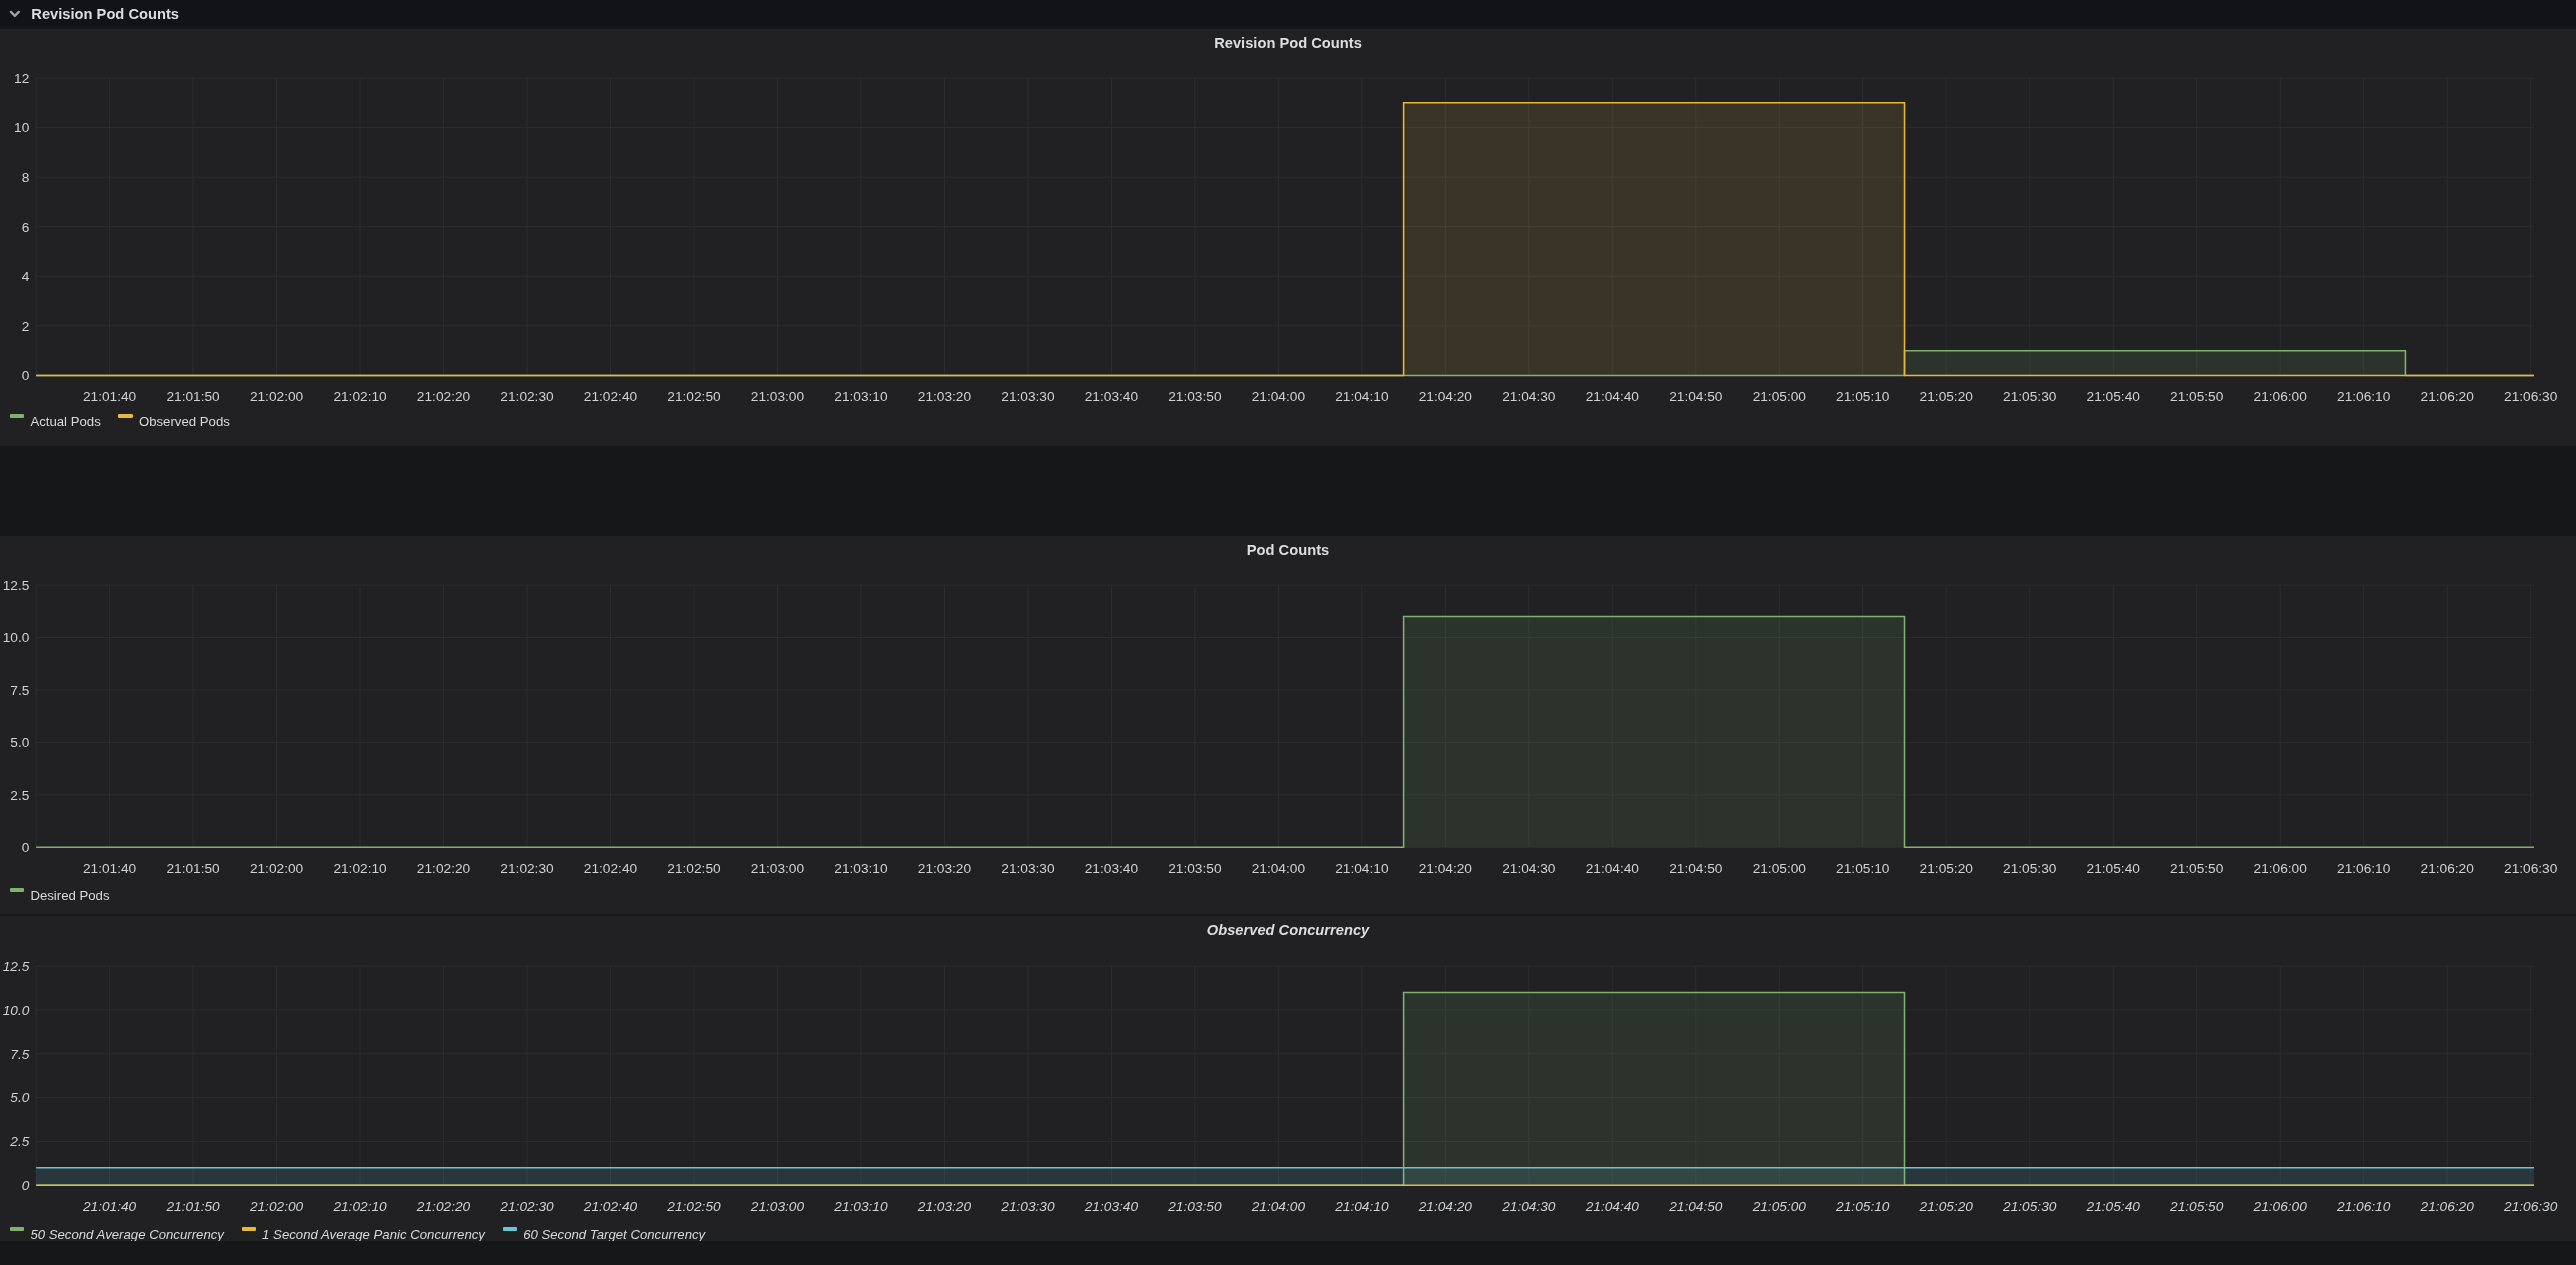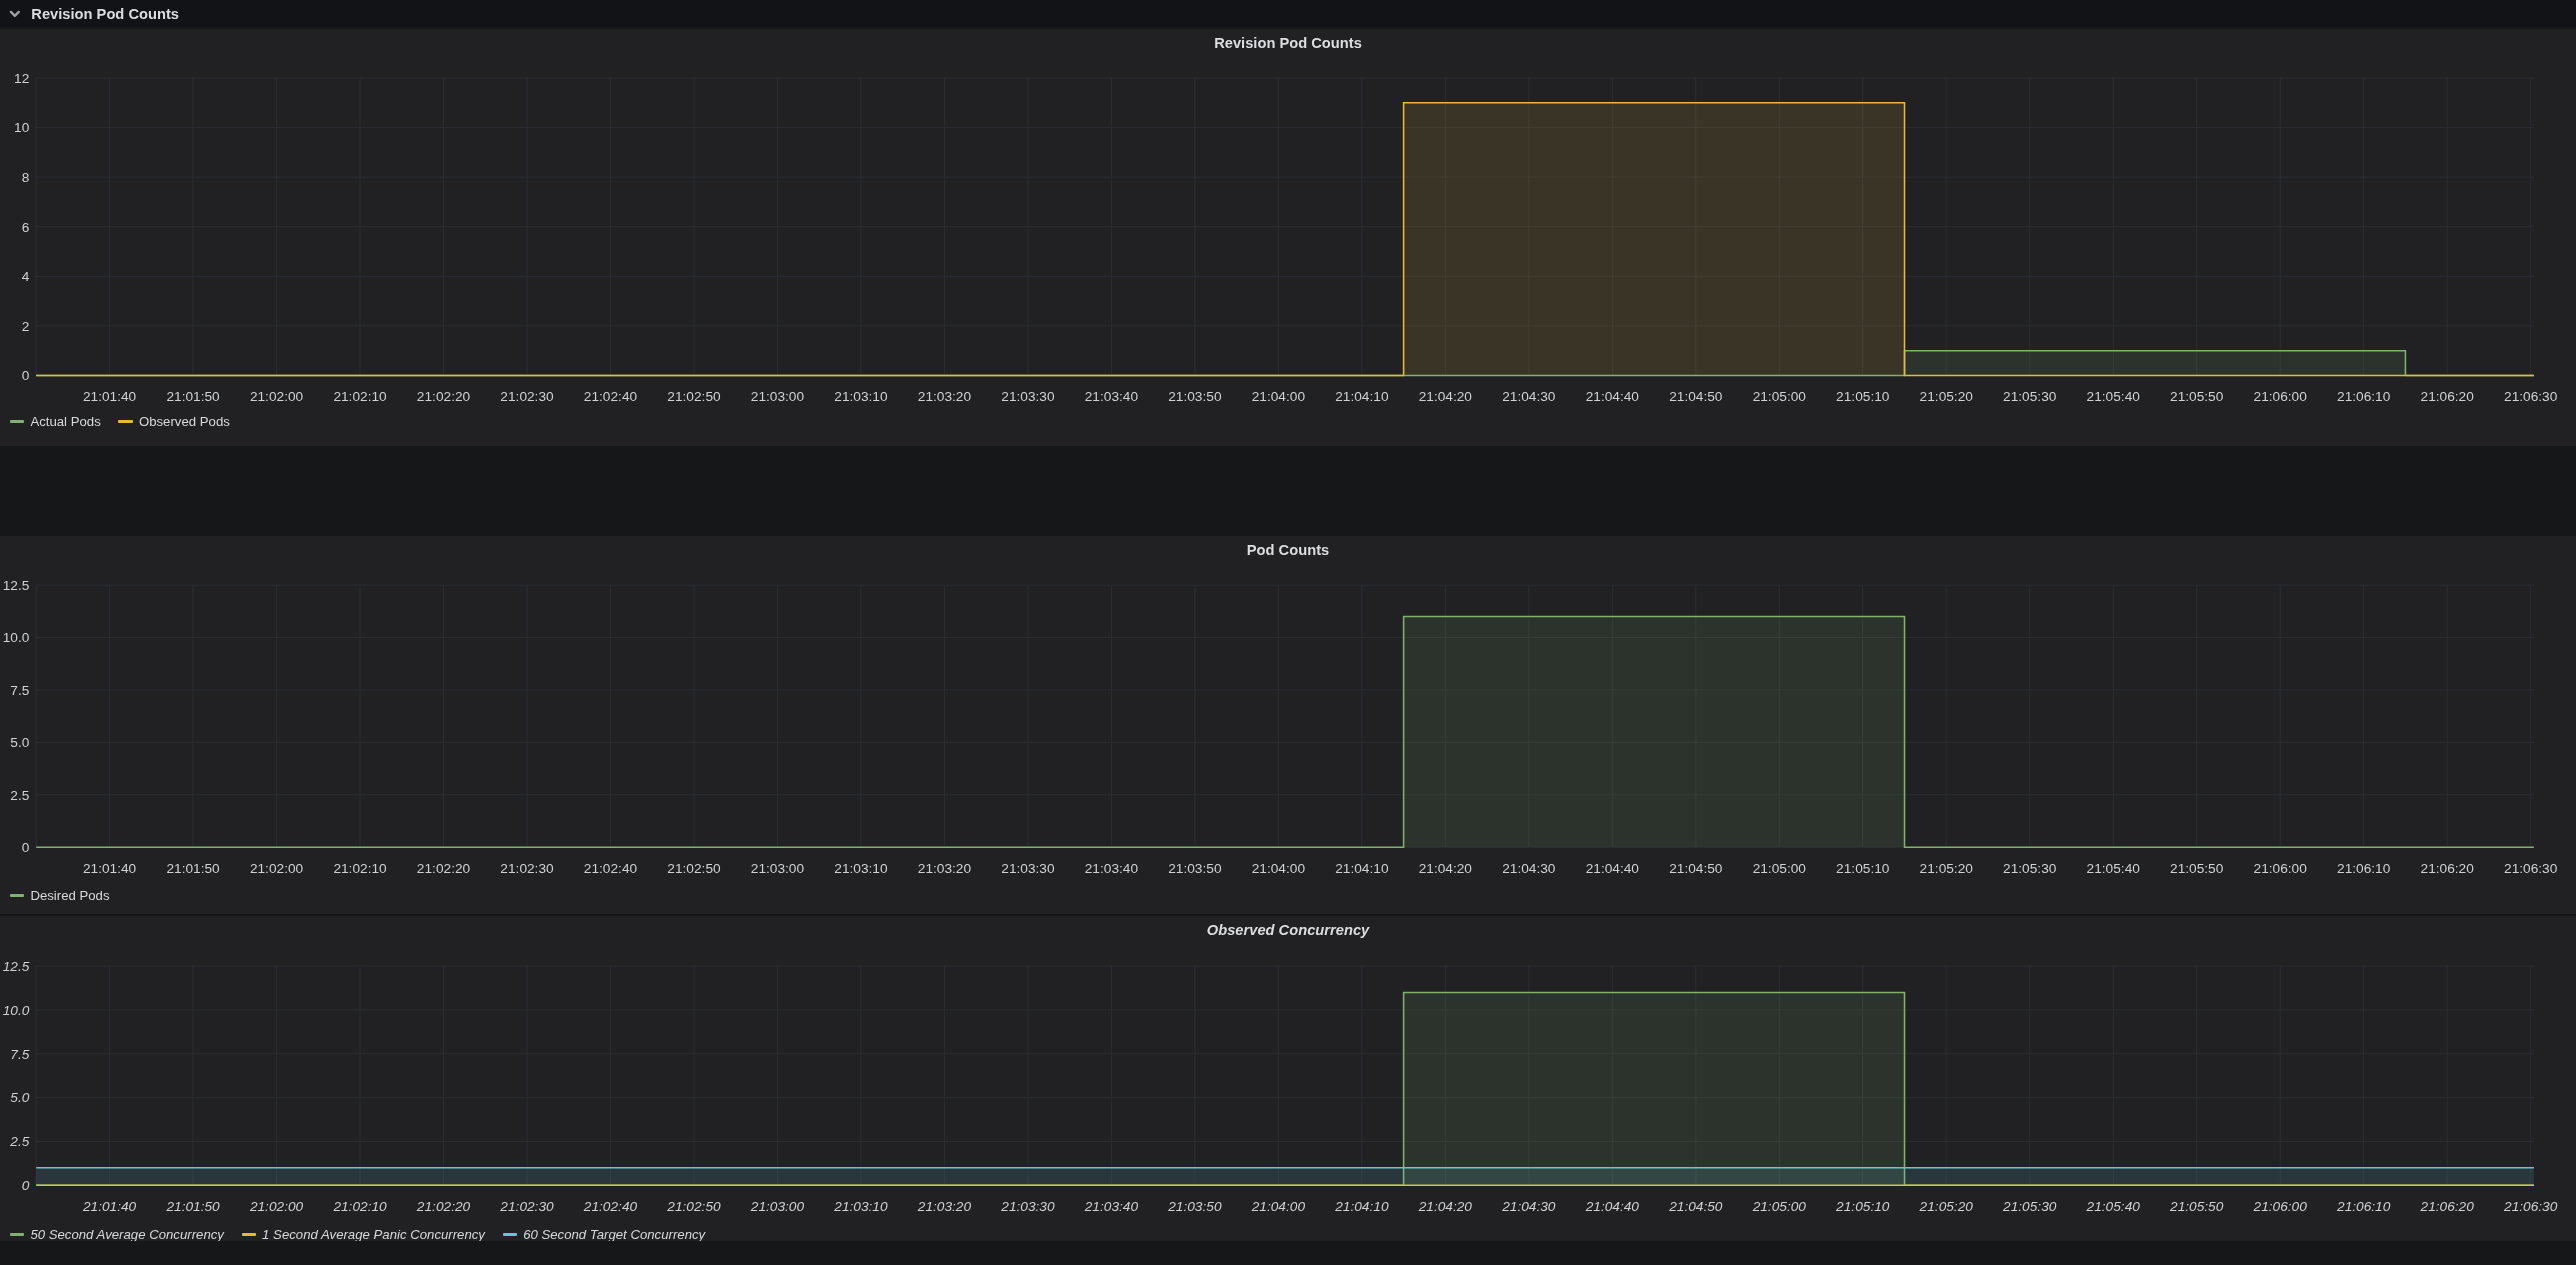--- a/index.html
+++ b/index.html
@@ -15,21 +15,21 @@
   .rh2{top:491px;height:33px;background:transparent;}
   .panel{position:absolute;left:0;width:2576px;background:#212124;}
   .panel0{top:29px;height:417px;}
   .panel1{top:536px;height:378px;}
   .panel2{top:916px;height:338px;font-style:italic;}
   .ptitle{position:absolute;top:5.9px;left:0;width:100%;text-align:center;font-size:14.7px;
         font-weight:bold;color:#dcdde0;cursor:pointer;z-index:2;}
   .chart{position:absolute;top:0;left:0;}
   .legend{position:absolute;left:9.8px;display:flex;align-items:center;gap:17.6px;
         font-size:13.2px;color:#d8d9da;white-space:nowrap;z-index:2;}
-  .legend .item{display:flex;align-items:center;gap:5.9px;cursor:pointer;}
+  .legend .item{display:flex;gap:5.9px;cursor:pointer;}
   .swatch{display:inline-block;width:14.7px;height:3.9px;border-radius:1px;}
   svg text{font-family:"Liberation Sans",sans-serif;font-size:14px;fill:#cfd1d4;}
   svg .grid{stroke:#2c2e33;stroke-width:1;}
 </style>
 </head>
 <body>
 
 <div class="page">
 
   <div class="row-header rh0">

